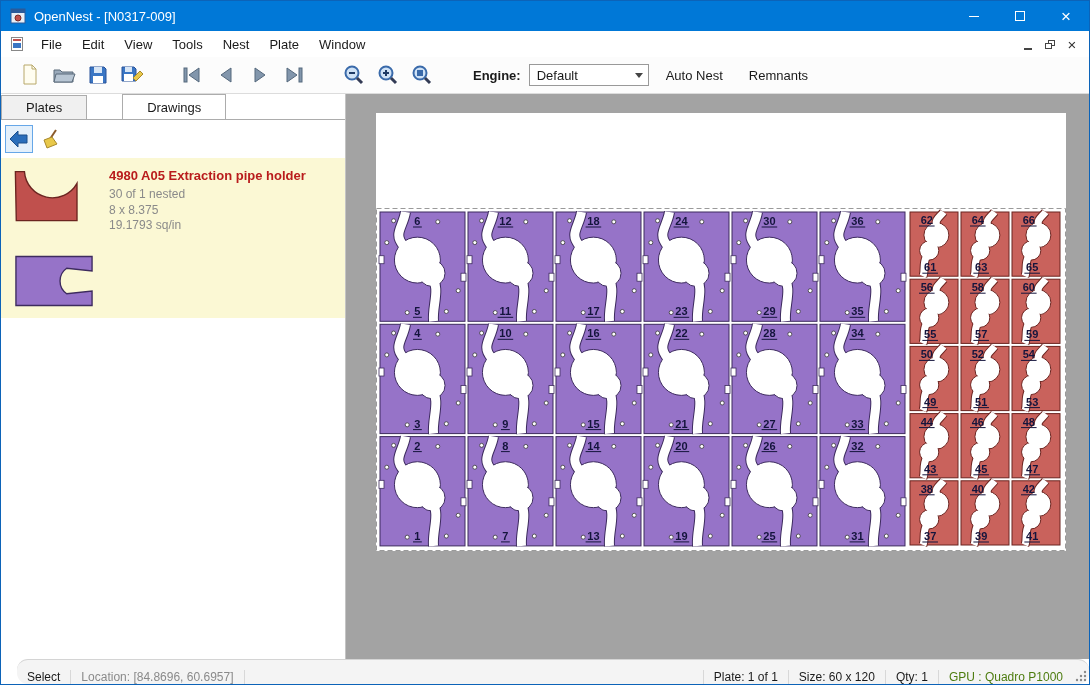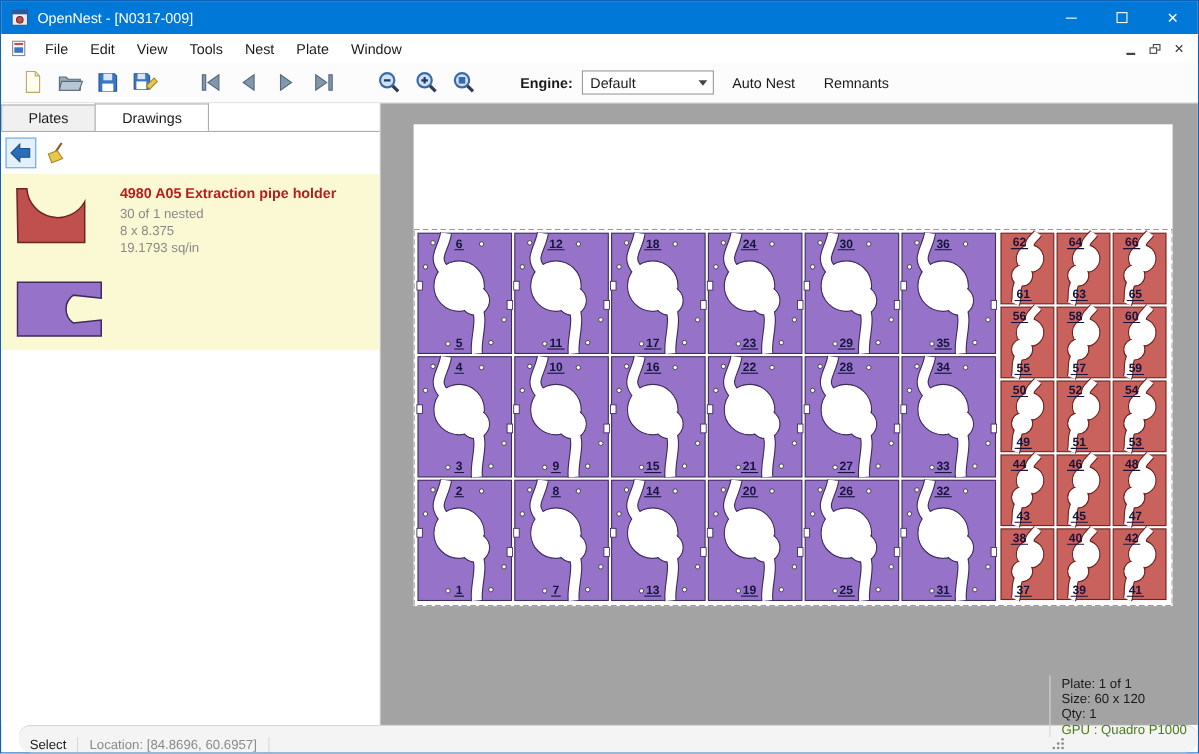--- a/index.html
+++ b/index.html
@@ -34,21 +34,21 @@
   .toolbar { position:absolute; top:56px; left:0; right:0; height:37px; background:#fcfcfc; border-bottom:1px solid #dcdcdc; display:flex; align-items:center; }
   .tb-btn { width:34px; height:30px; display:flex; align-items:center; justify-content:center; }
   .tb-group { display:flex; align-items:center; } .gap-lg { margin-left:26px; }
   .engine-label { font-weight:bold; margin-left:34px; margin-right:8px; }
   .combo { position:relative; width:120px; height:22px; background:#fff; border:1px solid #999; display:flex; align-items:center; padding:0 20px 0 7px; }
   .combo .arrow { position:absolute; right:5px; top:8px; width:0; height:0; border-left:4px solid transparent; border-right:4px solid transparent; border-top:5px solid #444; }
   .flat-btn { padding:6px 9px; margin-left:8px; }
 
   
   .sidebar { position:absolute; top:93px; left:0; width:345px; bottom:25px; background:#fff; border-right:1px solid #c4c4c4; }
-  .tabs { position:absolute; top:0; left:0; right:0; height:25px; display:flex; align-items:flex-end; background:#fff; }
+  .tabs { position:absolute; top:0; left:0; right:0; height:25px; display:flex; align-items:flex-end; background:#fff;gap:36px; }
   .tab { padding:4px 24px 4px 24px; border:1px solid #acacac; border-bottom:none; background:#f0f0f0; font-size:13px; margin-right:-1px; height:24px; display:flex; align-items:center; }
   .tab.active { background:#fff; height:25px; position:relative; z-index:2; }
   .panel-body { position:absolute; top:25px; left:0; right:0; bottom:0; border-top:1px solid #acacac; background:#fff; }
   .panel-tools { display:flex; align-items:center; padding:5px 4px; }
   .ptool-btn { width:28px; height:28px; display:flex; align-items:center; justify-content:center; margin-right:4px; }
   .ptool-btn.toggled { border:1px solid #66a7e8; background:#e4f0fb; }
   .draw-list { background:#fbf8d4; }
   .draw-item { display:flex; padding:10px 8px 8px 8px; }
   .thumb-box { width:100px; flex:0 0 100px; display:flex; align-items:flex-start; }
   .draw-info .d-title { font-weight:bold; font-size:13px; color:#b91c1c; margin-bottom:4px; }
@@ -58,21 +58,21 @@
   .canvas { position:absolute; top:93px; left:345px; right:0; bottom:25px; background:#a3a3a3; overflow:hidden; }
   .page { position:absolute; left:30px; top:19px; width:690px; height:438px; background:#fff; }
   #plate-svg { position:absolute; left:30px; top:114px; width:690px; height:343px; display:block; }
 
   
   .statusbar { position:absolute; bottom:0; left:16px; right:0; height:25px; background:#f4f4f4; border-top:1px solid #d4d4d4; display:flex; align-items:flex-end; font-size:12px;border-radius:11px; }
   .sb-seg { display:flex; align-items:center; padding:0 10px; }
   .sb-sep-r { border-right:1px solid #d8d8d8; }
   .sb-sep-l { border-left:1px solid #d8d8d8; }
   .sb-loc { color:#8a8a8a; }
-  .sb-right { margin-left:auto; display:flex; align-items:stretch;flex-direction:column; }
+  .sb-right { margin-left:auto; display:flex; align-items:stretch; }
   .sb-grip { display:flex; align-items:flex-end; padding:0 2px 2px 2px; }
 </style>
 </head>
 <body>
 
 <div id="app">
 
   <div class="titlebar" style="background: rgb(0, 120, 215);">
     <span class="app-icon">
       <svg width="16" height="16" viewBox="0 0 16 16">

